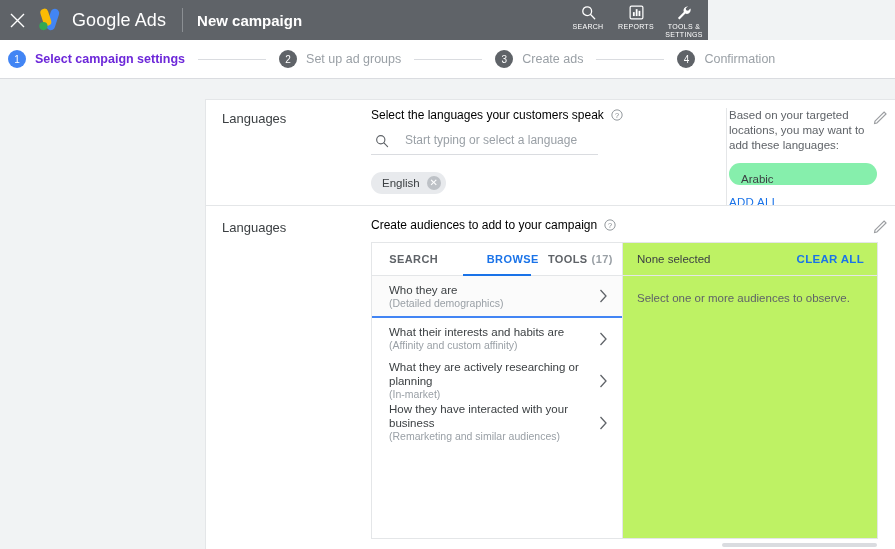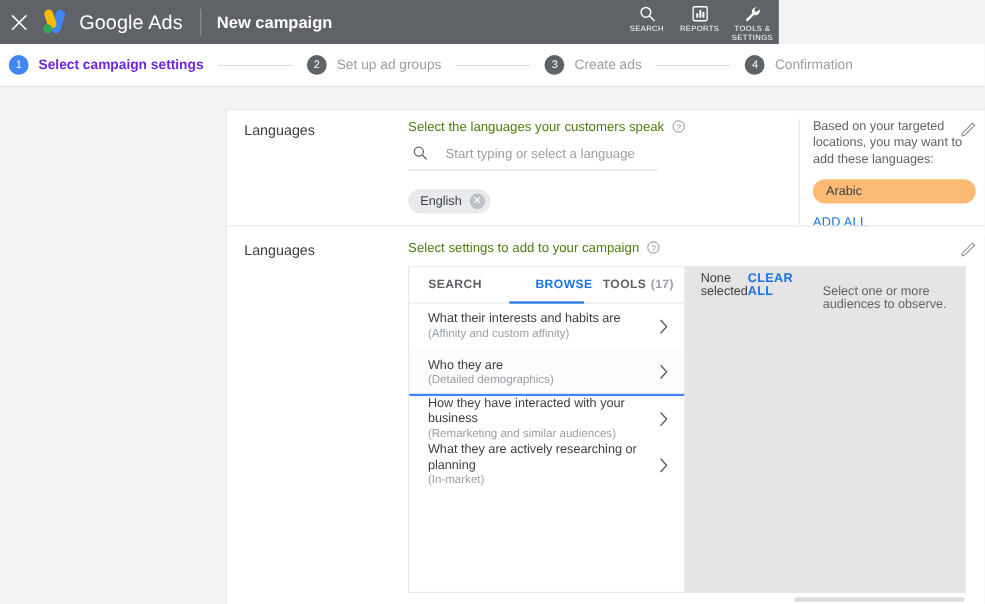--- a/index.html
+++ b/index.html
@@ -125,31 +125,31 @@
     position: absolute;
     right: 6px;
     width: 16px; height: 16px;
     cursor: pointer;
     opacity: .62;
   }
 
   
   .lang-body { position: absolute; left: 165px; top: 8px; }
   .field-caption {
-    font-size: 12px; color: #4d7c0f;
+    font-size: 12px; color: #000000;
     display: flex; align-items: center;
   }
   .help-icon {
     display: inline-flex; margin-left: 7px;
     cursor: pointer;
   }
   .search-row {
     margin-top: 10px;
     width: 227px;
-    display: flex; align-items: flex-start;
+    display: flex; align-items: flex-end;
     border-bottom: 1px solid #dadce0;
     padding-bottom: 6px;
   }
   .search-row .mag { margin-left: 4px; display:flex; }
   .search-row input {
     border: none; outline: none;
     font-family: "Liberation Sans", sans-serif;
     font-size: 12px;
     color: #3c4043;
     margin-left: 14px;
@@ -179,35 +179,35 @@
     line-height: 1;
     cursor: pointer;
   }
 
   
   .suggest-panel {
     position: absolute;
     left: 520px; top: 8px;
     width: 170px;
     border-left: 1px solid #e4e6e8;
-    padding-left: 12px;
+    padding-left: 2px;
     height: 101px;
   }
   .suggest-text {
     font-size: 11.5px;
     color: #5f6368;
     line-height: 15px;
     width: 152px;
   }
   .pill {
     margin-top: 10px;
     width: 148px; height: 22px;
-    background: #fdba74;
+    background: #86efac;
     border-radius: 11px;
-    display: flex; align-items: center;
+    display: flex; align-items: flex-end;
     padding-left: 12px;
     font-size: 11.5px;
     color: #3c4043;
   }
   .link-btn {
     margin-top: 11px;
     font-size: 11.5px;
     font-weight: normal;
     color: #1a73e8;
     letter-spacing: .3px;
@@ -267,22 +267,22 @@
   }
   .cat-text { flex: 1; }
   .cat-title { font-size: 11.5px; color: #3c4043; line-height: 14px; }
   .cat-sub { font-size: 10.5px; color: #9aa0a6; line-height: 13px; }
   .chev { color: #5f6368; display: flex; align-items: center; padding-right: 4px; }
 
   .aud-right {
     flex: 1;
     border: 1px solid #e4e6e8;
     border-left: none;
-    background: #e5e5e5;
-    display: flex; flex-direction: row;
+    background: #bef264;
+    display: flex; flex-direction: column;
   }
   .sel-header {
     height: 33px;
     display: flex; align-items: center;
     padding: 0 13px 0 14px;
     border-bottom: 1px solid #e4e6e8;
   }
   .sel-none { font-size: 11.5px; color: #3c4043; }
   .clear-all {
     margin-left: auto;
@@ -427,21 +427,21 @@
 
 <div class="card" id="card-audiences">
   <div class="card-label" style="top:14px;">Languages</div>
 
   <svg class="edit-pencil" style="top:12px;" viewBox="0 0 16 16">
     <path d="M2 12.1 L11.1 3 L13 4.9 L3.9 14 L1.6 14.4 Z" fill="none" stroke="#5f6368" stroke-width="1.2"></path>
   </svg>
 
   <div class="aud-body">
     <div class="field-caption">
-      <span>Select settings to add to your campaign</span>
+      <span>Create audiences to add to your campaign</span>
       <span class="help-icon">
         <svg width="12" height="12" viewBox="0 0 14 14">
           <circle cx="7" cy="7" r="6" stroke="#80868b" stroke-width="1" fill="none"></circle>
           <text x="7" y="10.3" font-size="8.5" fill="#80868b" text-anchor="middle" font-family="Liberation Sans, sans-serif">?</text>
         </svg>
       </span>
     </div>
   </div>
 
   <div class="aud-panel">
@@ -453,67 +453,67 @@
         <div class="tab active">
           <span>BROWSE</span>
         </div>
         <div class="tab">
           <span>TOOLS</span>
           <span class="count">(17)</span>
         </div>
       </div>
 
       <div class="cat-list">
+        <div class="cat-item hovered">
+          <div class="cat-text">
+            <div class="cat-title">Who they are</div>
+            <div class="cat-sub">(Detailed demographics)</div>
+          </div>
+          <span class="chev">
+            <svg width="9" height="14" viewBox="0 0 9 14">
+                <path d="M1.5 1 L7 7 L1.5 13" stroke="#5f6368" stroke-width="1.3" fill="none"></path>
+              </svg>
+          </span>
+        </div>
+
         <div class="cat-item">
           <div class="cat-text">
             <div class="cat-title">What their interests and habits are</div>
             <div class="cat-sub">(Affinity and custom affinity)</div>
           </div>
           <span class="chev">
             <svg width="9" height="14" viewBox="0 0 9 14">
                 <path d="M1.5 1 L7 7 L1.5 13" stroke="#5f6368" stroke-width="1.3" fill="none"></path>
               </svg>
           </span>
         </div>
 
-        <div class="cat-item hovered">
+        <div class="cat-item">
           <div class="cat-text">
-            <div class="cat-title">Who they are</div>
-            <div class="cat-sub">(Detailed demographics)</div>
+            <div class="cat-title">What they are actively researching or planning</div>
+            <div class="cat-sub">(In-market)</div>
           </div>
           <span class="chev">
             <svg width="9" height="14" viewBox="0 0 9 14">
                 <path d="M1.5 1 L7 7 L1.5 13" stroke="#5f6368" stroke-width="1.3" fill="none"></path>
               </svg>
           </span>
         </div>
 
         <div class="cat-item">
           <div class="cat-text">
             <div class="cat-title">How they have interacted with your business</div>
             <div class="cat-sub">(Remarketing and similar audiences)</div>
           </div>
           <span class="chev">
             <svg width="9" height="14" viewBox="0 0 9 14">
                 <path d="M1.5 1 L7 7 L1.5 13" stroke="#5f6368" stroke-width="1.3" fill="none"></path>
               </svg>
           </span>
         </div>
-
-        <div class="cat-item">
-          <div class="cat-text">
-            <div class="cat-title">What they are actively researching or planning</div>
-            <div class="cat-sub">(In-market)</div>
-          </div>
-          <span class="chev">
-            <svg width="9" height="14" viewBox="0 0 9 14">
-                <path d="M1.5 1 L7 7 L1.5 13" stroke="#5f6368" stroke-width="1.3" fill="none"></path>
-              </svg>
-          </span>
-        </div>
       </div>
     </div>
 
     <div class="aud-right">
       <div class="sel-header">
         <span class="sel-none">None selected</span>
         <span class="clear-all">CLEAR ALL</span>
       </div>
       <div class="sel-empty">Select one or more audiences to observe.</div>
     </div>

